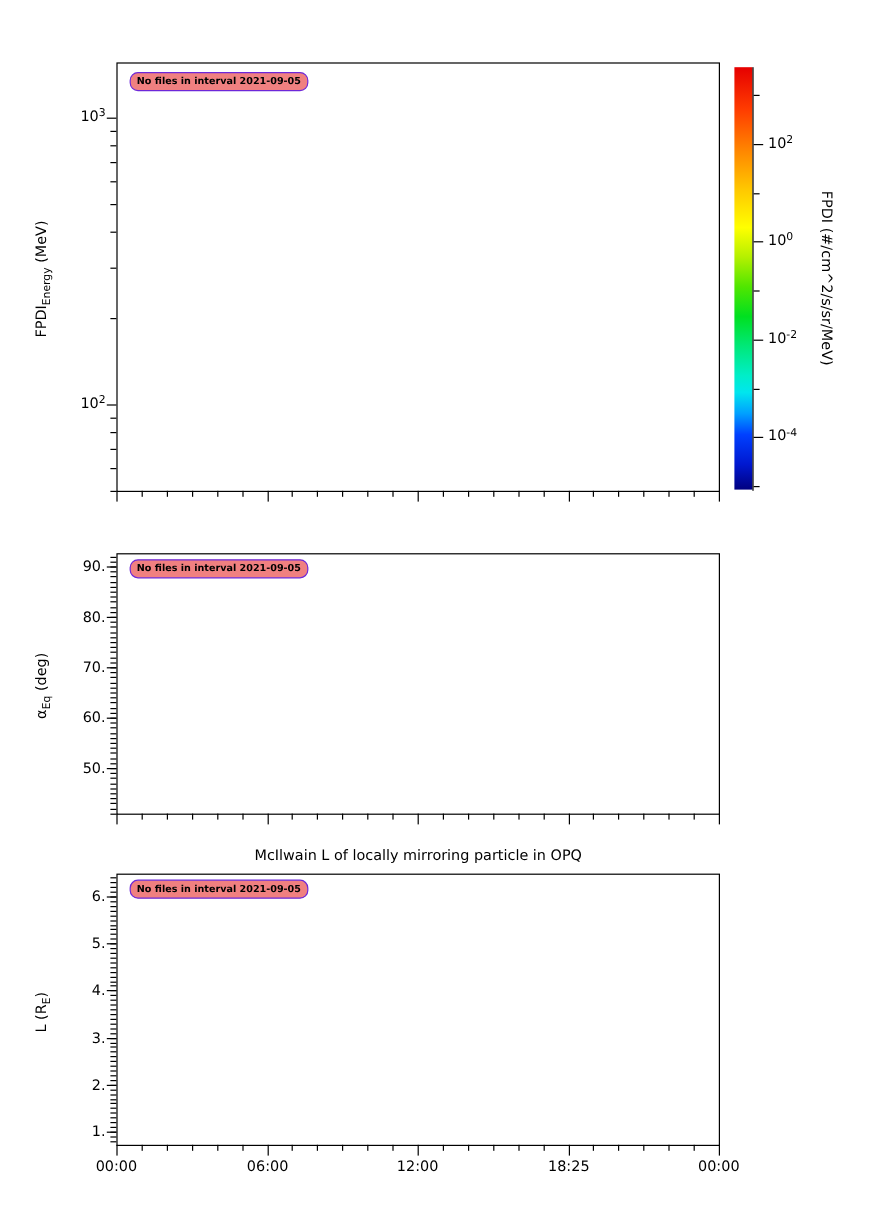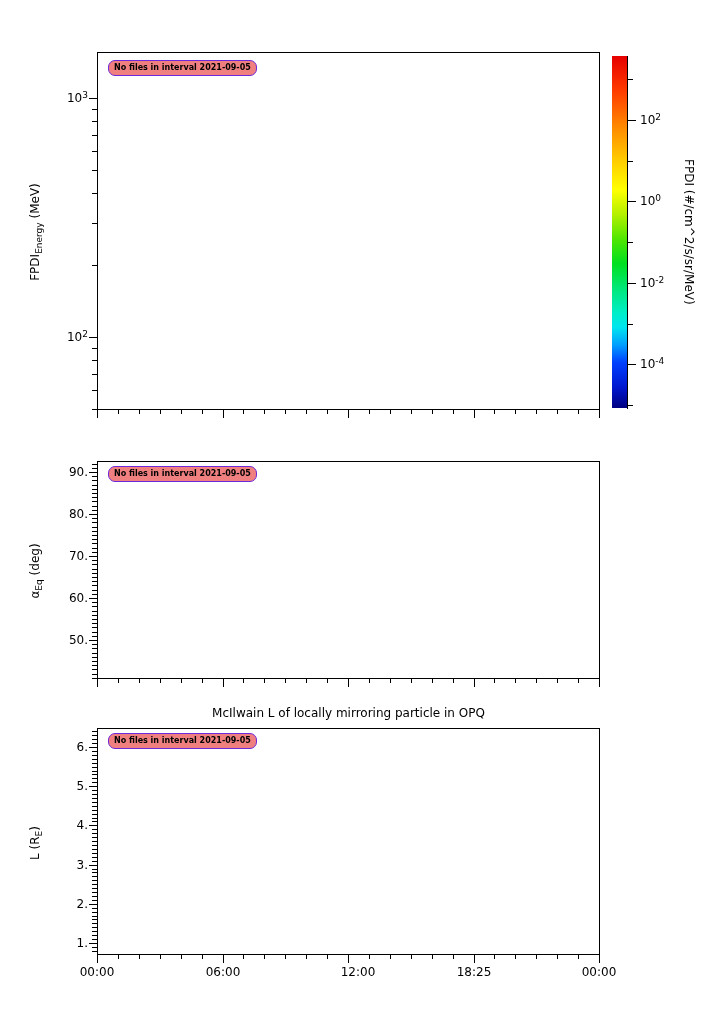--- a/index.html
+++ b/index.html
@@ -287,21 +287,21 @@
       <div class="tick" style="left: 453px; top: 954px; width: 1px; height: 5px;"></div>
       <div class="tick" style="left: 474px; top: 954px; width: 1px; height: 9px;"></div>
       <div class="tick" style="left: 494px; top: 954px; width: 1px; height: 5px;"></div>
       <div class="tick" style="left: 515px; top: 954px; width: 1px; height: 5px;"></div>
       <div class="tick" style="left: 536px; top: 954px; width: 1px; height: 5px;"></div>
       <div class="tick" style="left: 557px; top: 954px; width: 1px; height: 5px;"></div>
       <div class="tick" style="left: 578px; top: 954px; width: 1px; height: 5px;"></div>
       <div class="tick" style="left: 599px; top: 954px; width: 1px; height: 9px;"></div>
       <div class="xtick-label" style="left: 67px;">00:00</div>
       <div class="xtick-label" style="left: 193px;">06:00</div>
-      <div class="xtick-label" style="left: 328px;">12:00</div>
+      <div class="xtick-label" style="left: 318px;">12:00</div>
       <div class="xtick-label" style="left: 444px;">18:25</div>
       <div class="xtick-label" style="left: 569px;">00:00</div>
       <div class="tick" style="left: 628px; top: 79px; width: 5px; height: 1px;"></div>
       <div class="tick" style="left: 628px; top: 161px; width: 5px; height: 1px;"></div>
       <div class="tick" style="left: 628px; top: 242px; width: 5px; height: 1px;"></div>
       <div class="tick" style="left: 628px; top: 324px; width: 5px; height: 1px;"></div>
       <div class="tick" style="left: 628px; top: 405px; width: 5px; height: 1px;"></div>
       <div class="tick" style="left: 628px; top: 120px; width: 8px; height: 1px;"></div>
       <div class="cbar-tick-label" style="top: 110px;">10<sup>2</sup></div>
       <div class="tick" style="left: 628px; top: 201px; width: 8px; height: 1px;"></div>

